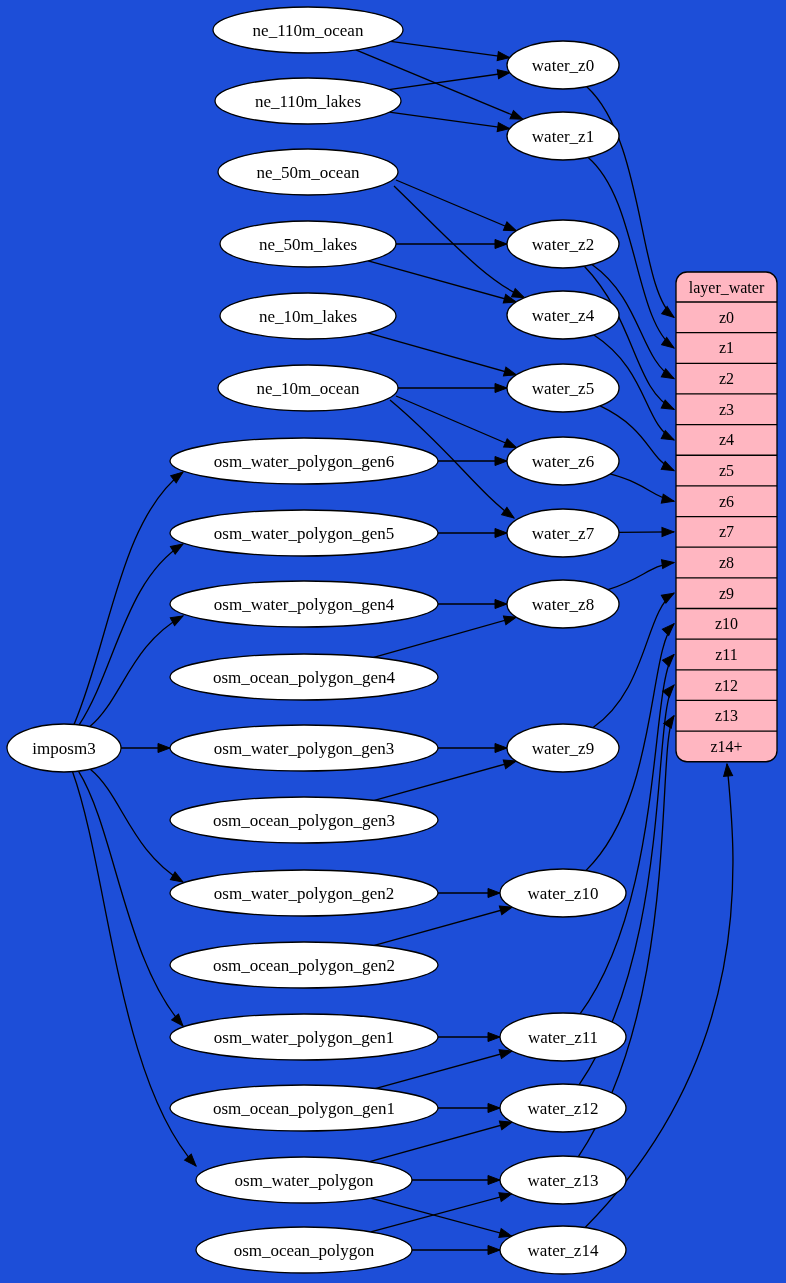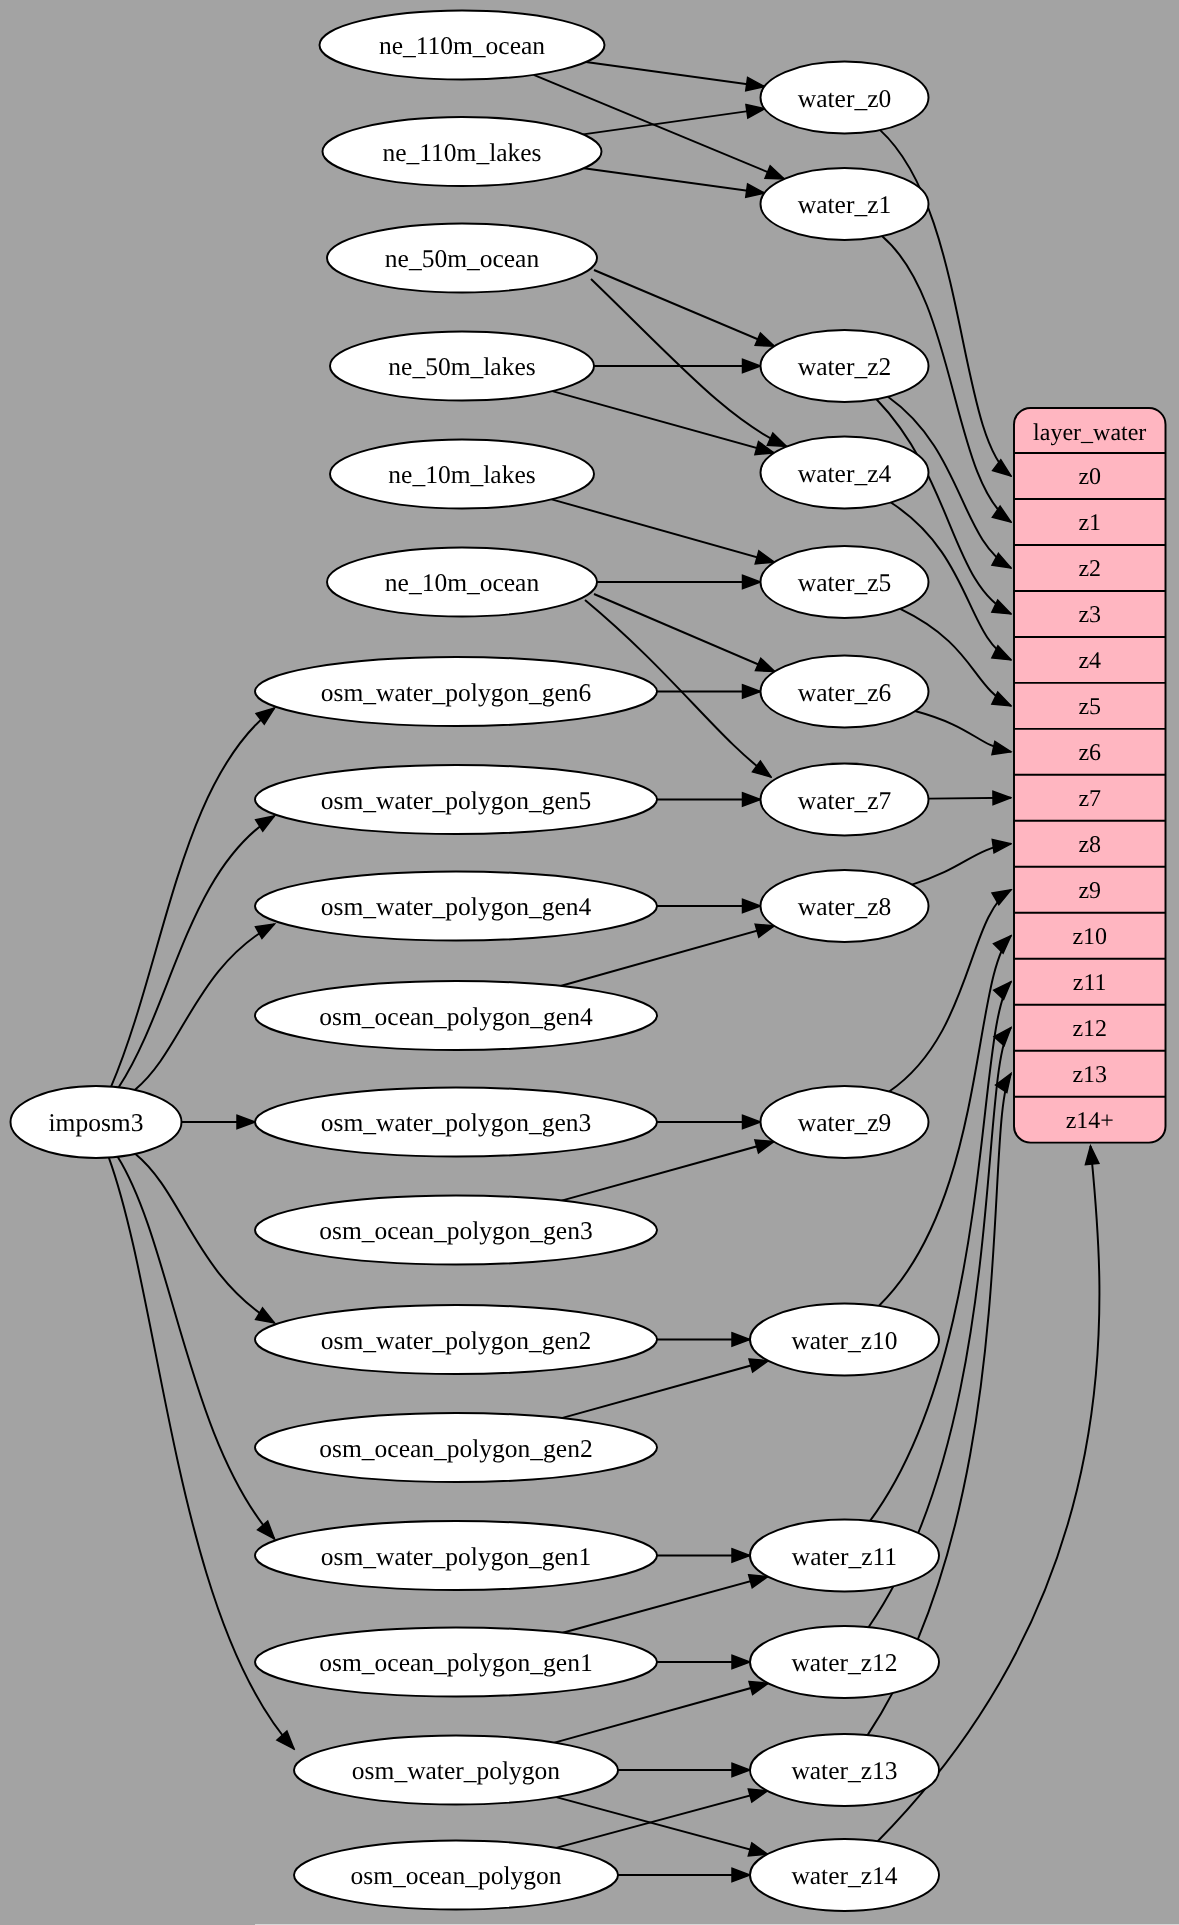--- a/index.html
+++ b/index.html
@@ -1,16 +1,16 @@
 <!DOCTYPE html>
 <html><head>
 <meta charset="utf-8">
 <style>
   html, body { margin: 0; padding: 0; background: #ffffff; }
-  .canvas-wrap { width: 786px; height: 1283px; position: relative; background: #a3a3a3; }
+  .canvas-wrap { width: 786px; height: 1283px; position: relative; background: #1d4ed8; }
   svg text {
     font-family: "Liberation Serif", "DejaVu Serif", serif;
     fill: #000000;
   }
   .node-label  { font-size: 17px; }
   .record-text { font-size: 16px; }
   .edge-path   { fill: none; stroke: #000000; stroke-width: 1.3; }
   .node-shape  { fill: #ffffff; stroke: #000000; stroke-width: 1.3; }
 </style>
 </head>

